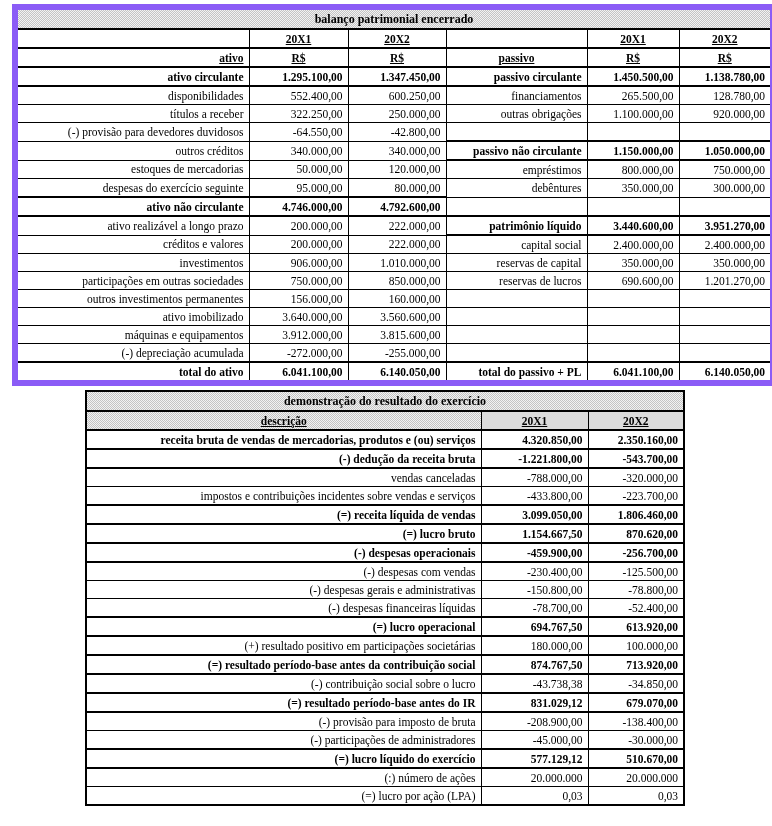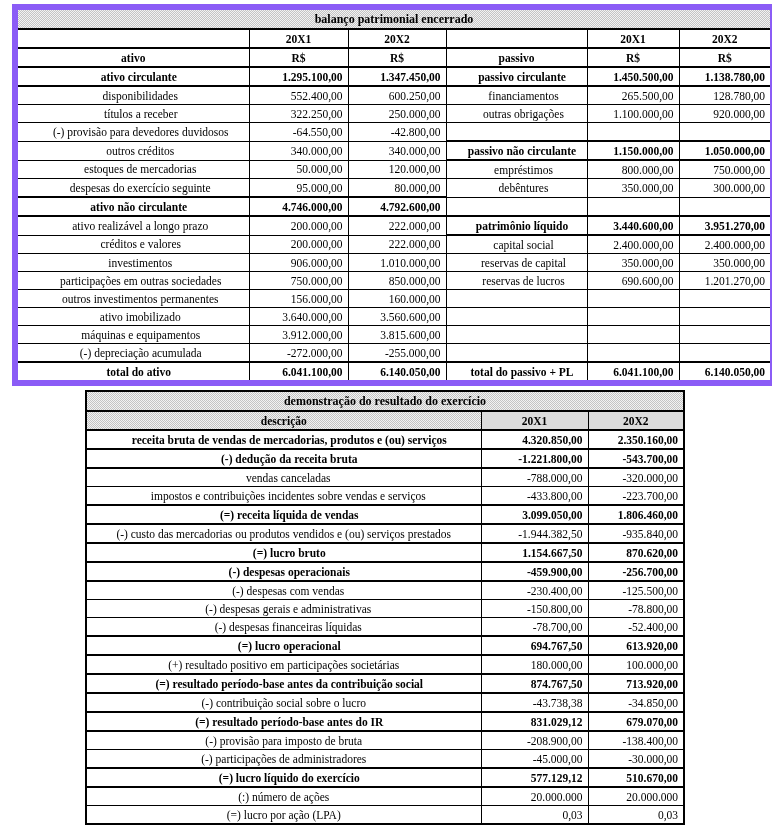--- a/index.html
+++ b/index.html
@@ -7,23 +7,23 @@
         font-family:"Liberation Serif",serif;color:#000;}
   table{border-collapse:collapse;table-layout:fixed;}
   td{border:1px solid #000;font-size:11.5px;line-height:14px;height:15px;
      padding:1px 5px;overflow:hidden;white-space:nowrap;vertical-align:middle;}
   .bs{position:absolute;left:12px;top:4px;width:758px;border:6px solid #8b5cf6;}
   .dre{position:absolute;left:85px;top:390px;width:598px;border:2px solid #000;}
   .title-cell{font-weight:bold;text-align:center;font-size:12px;height:16px;
               border-top:2px solid #000;border-bottom:2px solid #000;}
   .hatch{background-image:conic-gradient(#c4c4c4 25%,#f2f2f2 0 50%,#c4c4c4 0 75%,#f2f2f2 0);
          background-size:2px 2px;}
-  .hdr{font-weight:bold;text-align:center;}
+  .hdr{font-weight:bold;text-align:center;text-decoration:underline;}
   .hdr-b td{border-bottom:2px solid #000;}
-  .lbl{text-align:center;}
+  .lbl{text-align:right;}
   .num{text-align:right;}
   .b{font-weight:bold;}
   .bt{border-top:2px solid #000;}
   .bb{border-bottom:2px solid #000;padding-left:16px;}
   .i0{}
   .i1{padding-left:19px;}
   .i2{padding-left:20px;}
   .ind{padding-left:14px;}
   .center{text-align:center;}
 </style>
@@ -238,25 +238,20 @@
           <td class="lbl ind">impostos e contribuições incidentes sobre vendas e serviços</td>
           <td class="num">-433.800,00</td>
           <td class="num">-223.700,00</td>
         </tr>
         <tr>
           <td class="lbl b bt bb">(=) receita líquida de vendas</td>
           <td class="num b bt bb">3.099.050,00</td>
           <td class="num b bt bb">1.806.460,00</td>
         </tr>
         <tr>
-          <td class="lbl">(-) custo das mercadorias ou produtos vendidos e (ou) serviços prestados</td>
-          <td class="num">-1.944.382,50</td>
-          <td class="num">-935.840,00</td>
-        </tr>
-        <tr>
           <td class="lbl b bt bb">(=) lucro bruto</td>
           <td class="num b bt bb">1.154.667,50</td>
           <td class="num b bt bb">870.620,00</td>
         </tr>
         <tr>
           <td class="lbl b bt bb">(-) despesas operacionais</td>
           <td class="num b bt bb">-459.900,00</td>
           <td class="num b bt bb">-256.700,00</td>
         </tr>
         <tr>

